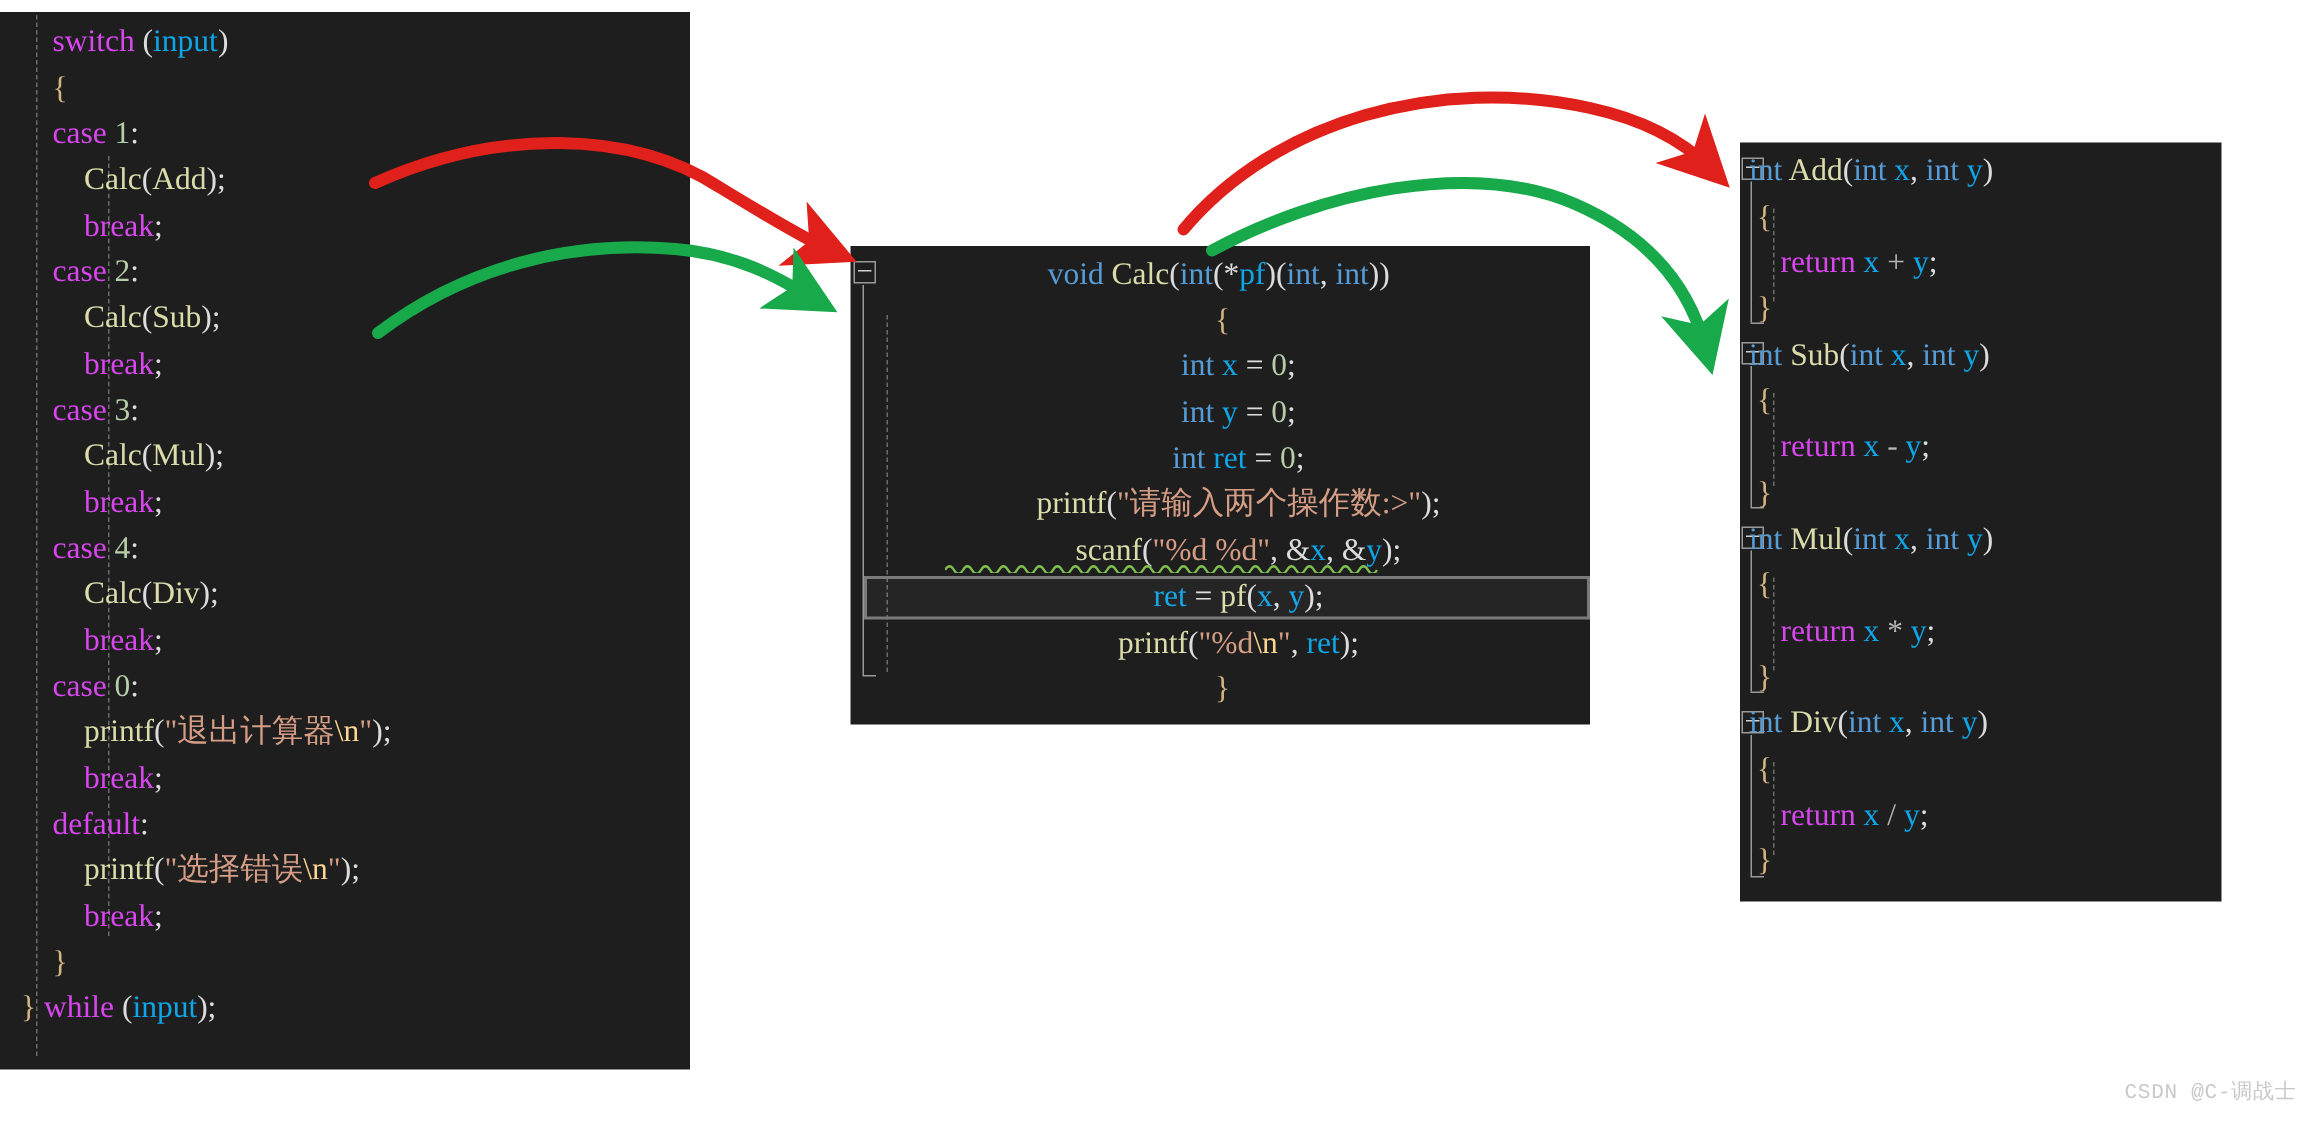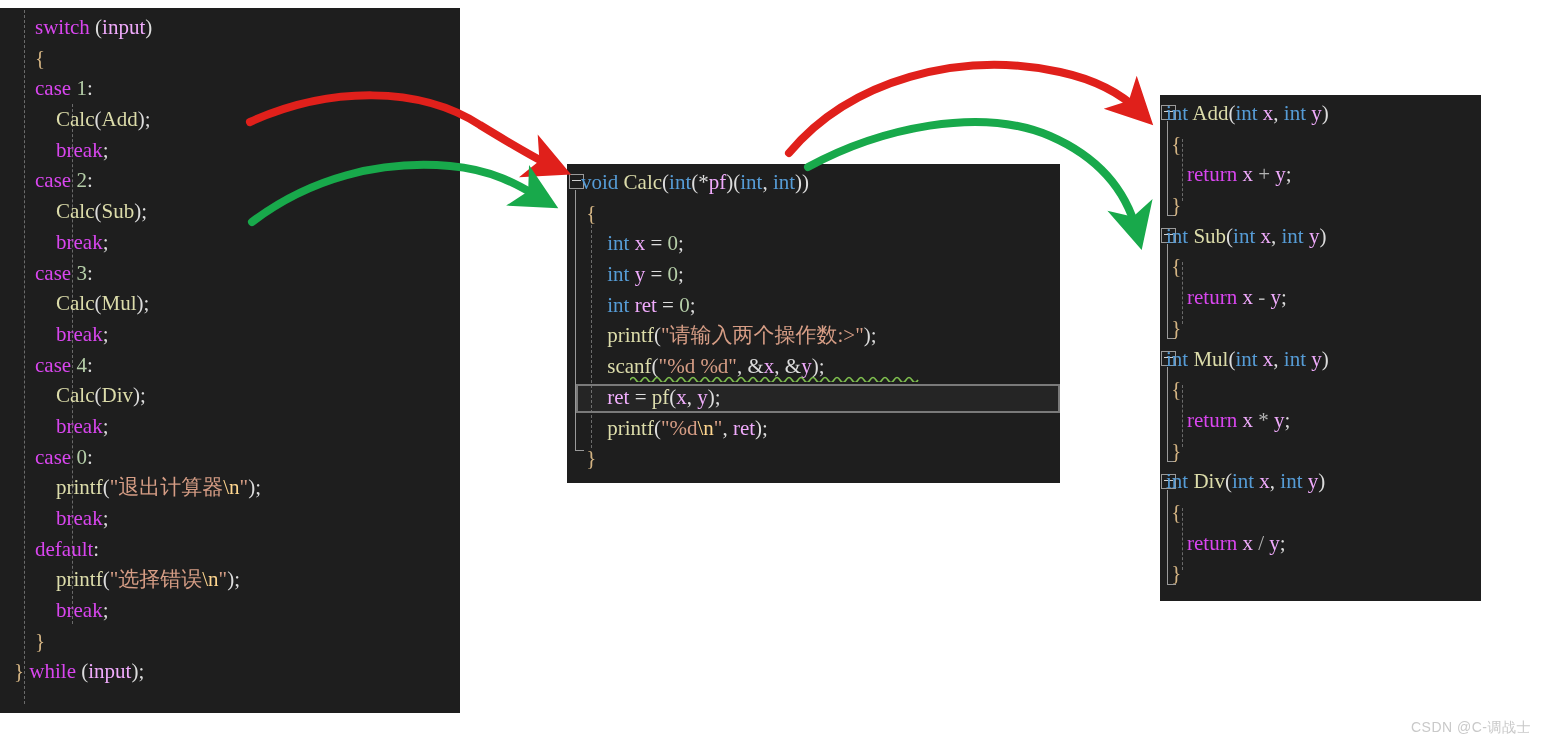--- a/index.html
+++ b/index.html
@@ -20,32 +20,32 @@
   #panel-right {left:1160px;top:95px;  width:321px; height:506px;}
 
   .code{
     position:relative;
     font-size:21px;
     line-height:30.7px;
     white-space:pre;
     letter-spacing:0px;
   }
   #panel-left  .code{padding:4px 0 0 14px;}
-  #panel-mid   .code{padding:3px 16px 0 14px;}
+  #panel-mid   .code{padding:3px 16px 0 14px;text-align:center;}
   #panel-right .code{padding:3px 0 0 6px;}
 
   .ln{display:block;height:30.7px;position:relative;}
 
   
   .kw   {color:#d946ef;}   
   .typ  {color:#569cd6;}   
   .fn   {color:#dcdcaa;margin-top:16px;}   
   .str  {color:#d69d85;}   
   .num  {color:#b5cea8;}   
-  .var  {color:#f0abfc;}   
+  .var  {color:#0ea5e9;}   
   .pl   {color:#dcdcdc;}   
   .op   {color:#b4b4b4;}
   .brc  {color:#d4b483;}   
   .esc  {color:#ffd68f;}   
 
   
   .guide{position:absolute;top:0;bottom:0;width:0;border-left:1px dashed #6b6b6b;}
   #gL1{left:24px;top:2px;height:694px;}
   #gL2{left:72px;top:96px;height:520px;}
 
@@ -68,21 +68,21 @@
 
   
   #squiggle{position:absolute;left:630px;top:374px;width:290px;height:8px;}
 
   
   #arrows{position:absolute;left:0;top:0;width:1545px;height:751px;pointer-events:none;}
 
   
   #watermark{
     position:absolute;right:14px;bottom:14px;
-    font-family:Liberation Sans, sans-serif;font-size:14px;color:#c9c9c9;
+    font-family:Liberation Mono, monospace;font-size:14px;color:#c9c9c9;
     letter-spacing:0.5px;white-space:nowrap;
   }
 </style>
 </head>
 <body>
 
 <div class="stage">
 
   <div class="panel" id="panel-left">
     <div class="guide" id="gL1"></div>

